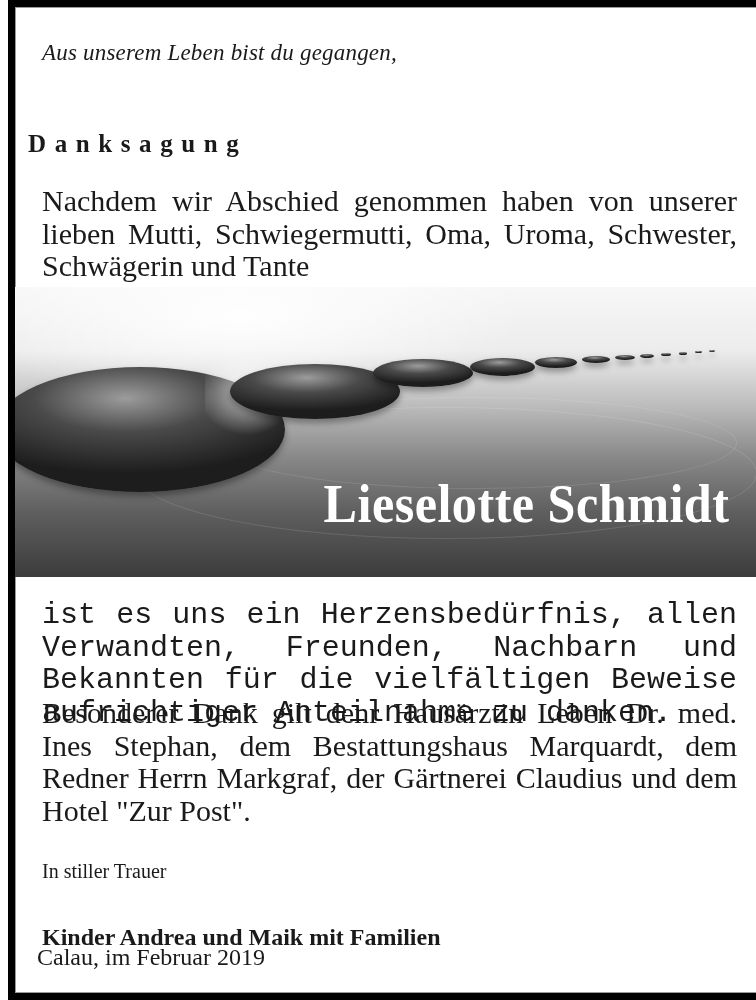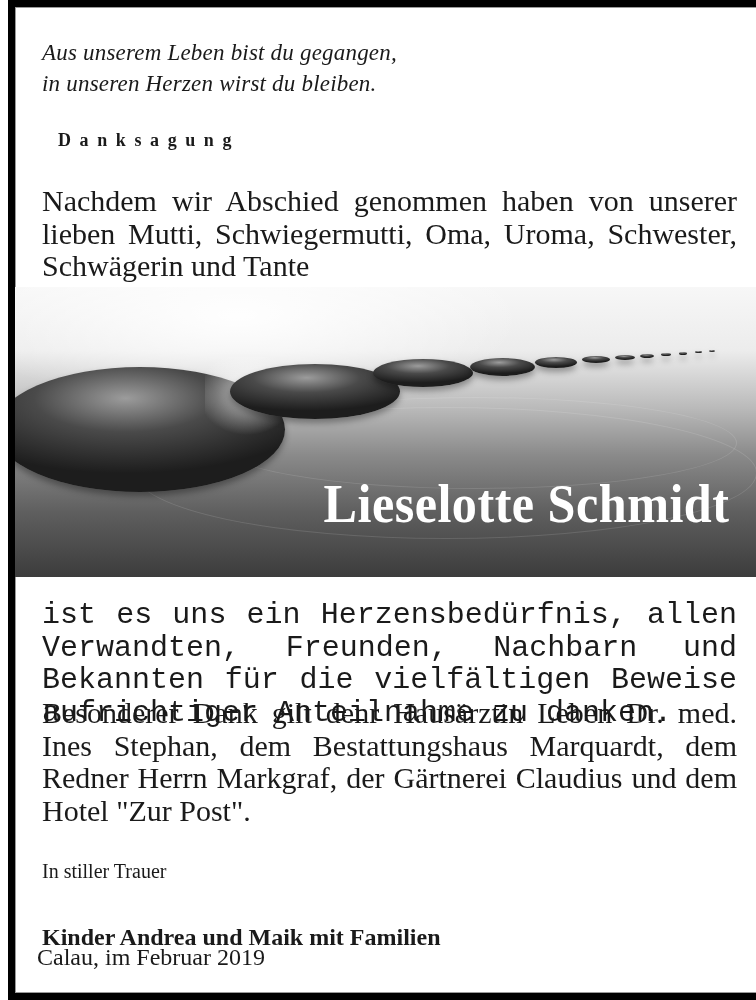--- a/index.html
+++ b/index.html
@@ -13,22 +13,22 @@
       box-shadow: inset 0 0 0 1px #9a9a9a;
       margin-left: 8px;
     }
     .serif { font-family: "Liberation Serif", "DejaVu Serif", serif; color: #1a1a1a; }
     .motto {
       position: absolute; left: 27px; top: 30px;
       font-style: italic; font-size: 23px; line-height: 31px;
       letter-spacing: 0.2px;
     }
     .title {
-      position: absolute; left: 43px; top: 123px;
-      font-weight: bold; font-size: 18px; letter-spacing: 8.6px;
+      position: absolute; left: 13px; top: 123px;
+      font-weight: bold; font-size: 25px; letter-spacing: 8.6px;
     }
     .para {
       position: absolute; left: 27px; width: 695px;
       font-size: 30px; line-height: 32.5px;
       text-align: justify; text-align-last: left;
       font-stretch: condensed;
     }
     .p1 { top: 178px; }
     .photo {
       position: absolute; left: 0; top: 280px; width: 742px; height: 290px;
@@ -62,21 +62,20 @@
     .sign1 { position: absolute; left: 27px; top: 853px; font-size: 20px; }
     .sign2 { position: absolute; left: 27px; top: 917px; font-size: 24px; font-weight: bold; }
     .place { position: absolute; left: 22px; top: 937px; font-size: 24px; }
   </style>
 </head>
 <body>
 
 <div class="frame">
   <div class="motto serif">
     <div>Aus unserem Leben bist du gegangen,</div>
-    <div>in unseren Herzen wirst du bleiben.</div>
   </div>
 
   <div class="title serif">Danksagung</div>
 
   <div class="para p1 serif">Nachdem wir Abschied genommen haben von unserer lieben Mutti, Schwiegermutti, Oma, Uroma, Schwester, Schwägerin und Tante</div>
 
   <div class="photo">
     <div class="ripple" style="left:120px;top:120px;width:620px;height:130px;"></div>
     <div class="ripple" style="left:200px;top:110px;width:520px;height:90px;"></div>
     <div class="stone" style="left:-20px;top:80px;width:290px;height:125px;"></div>

